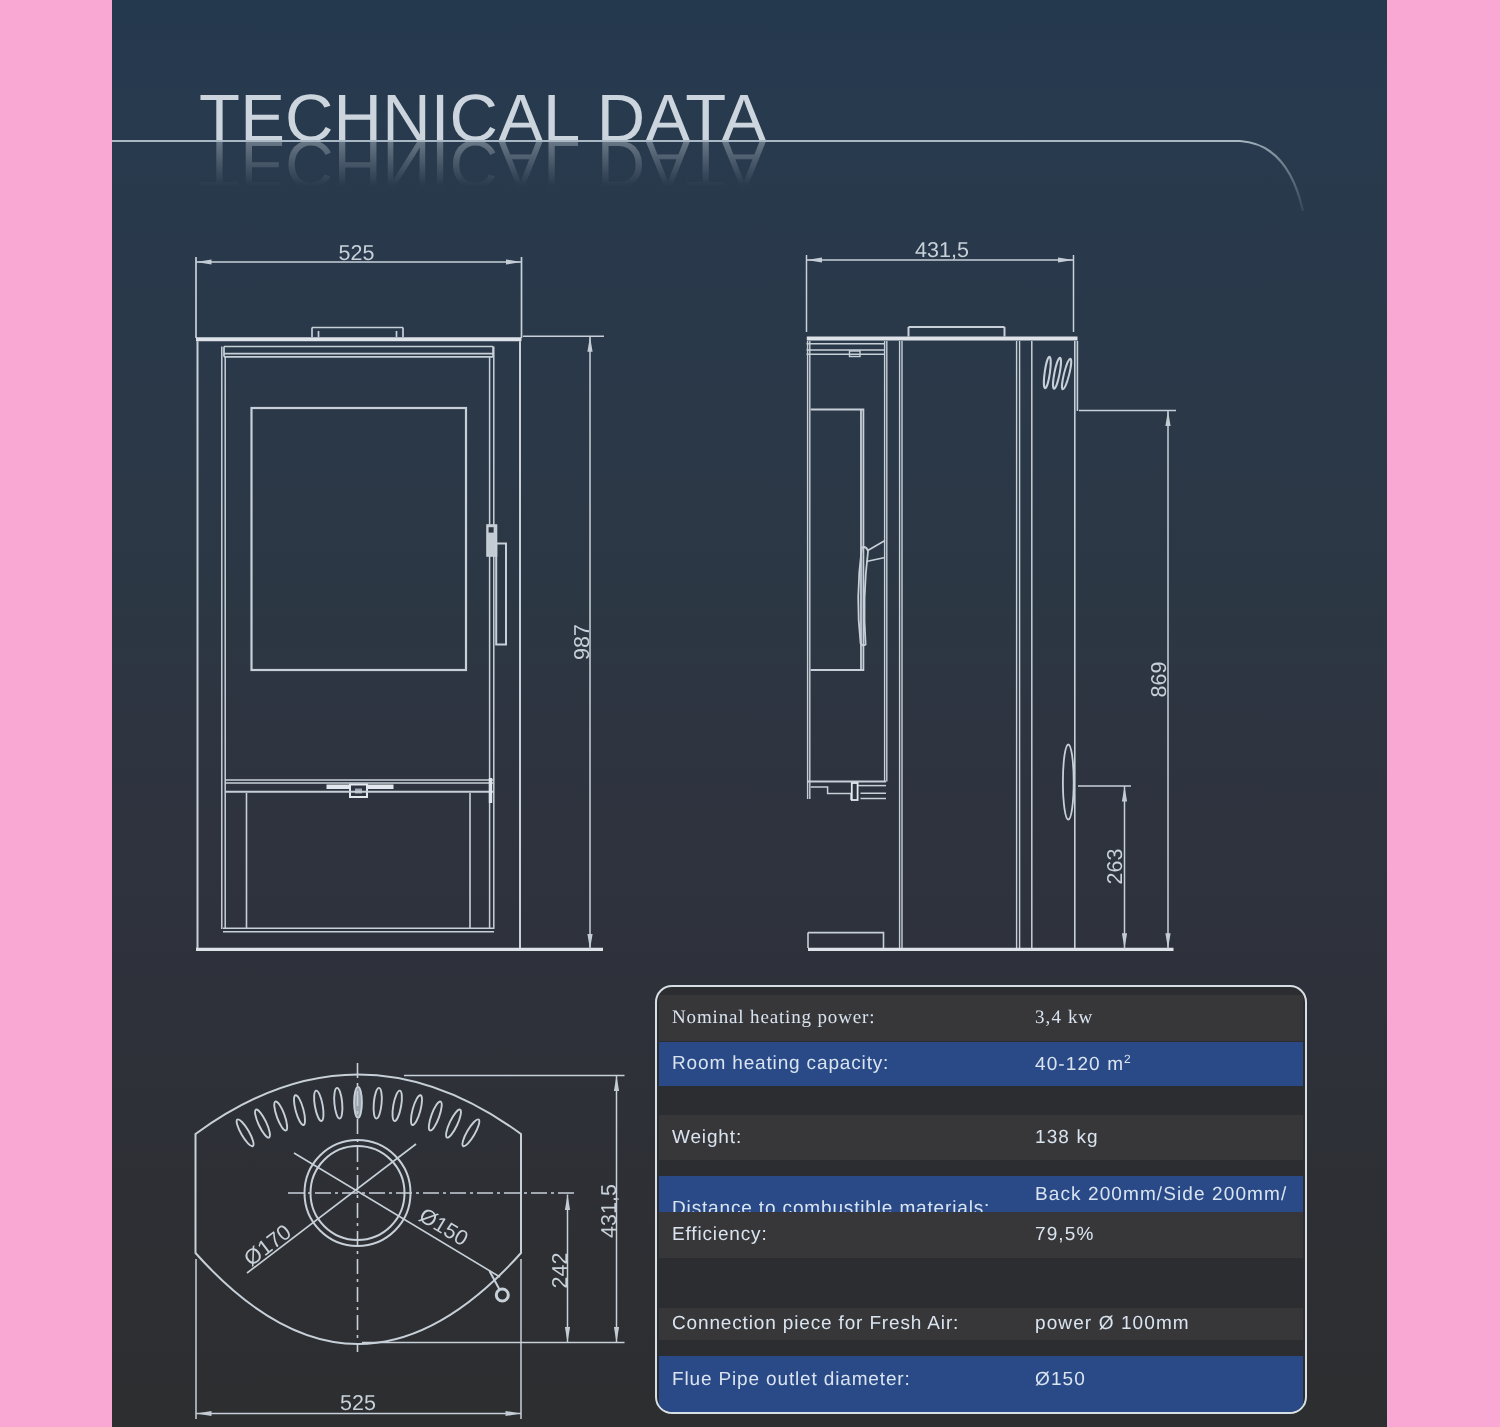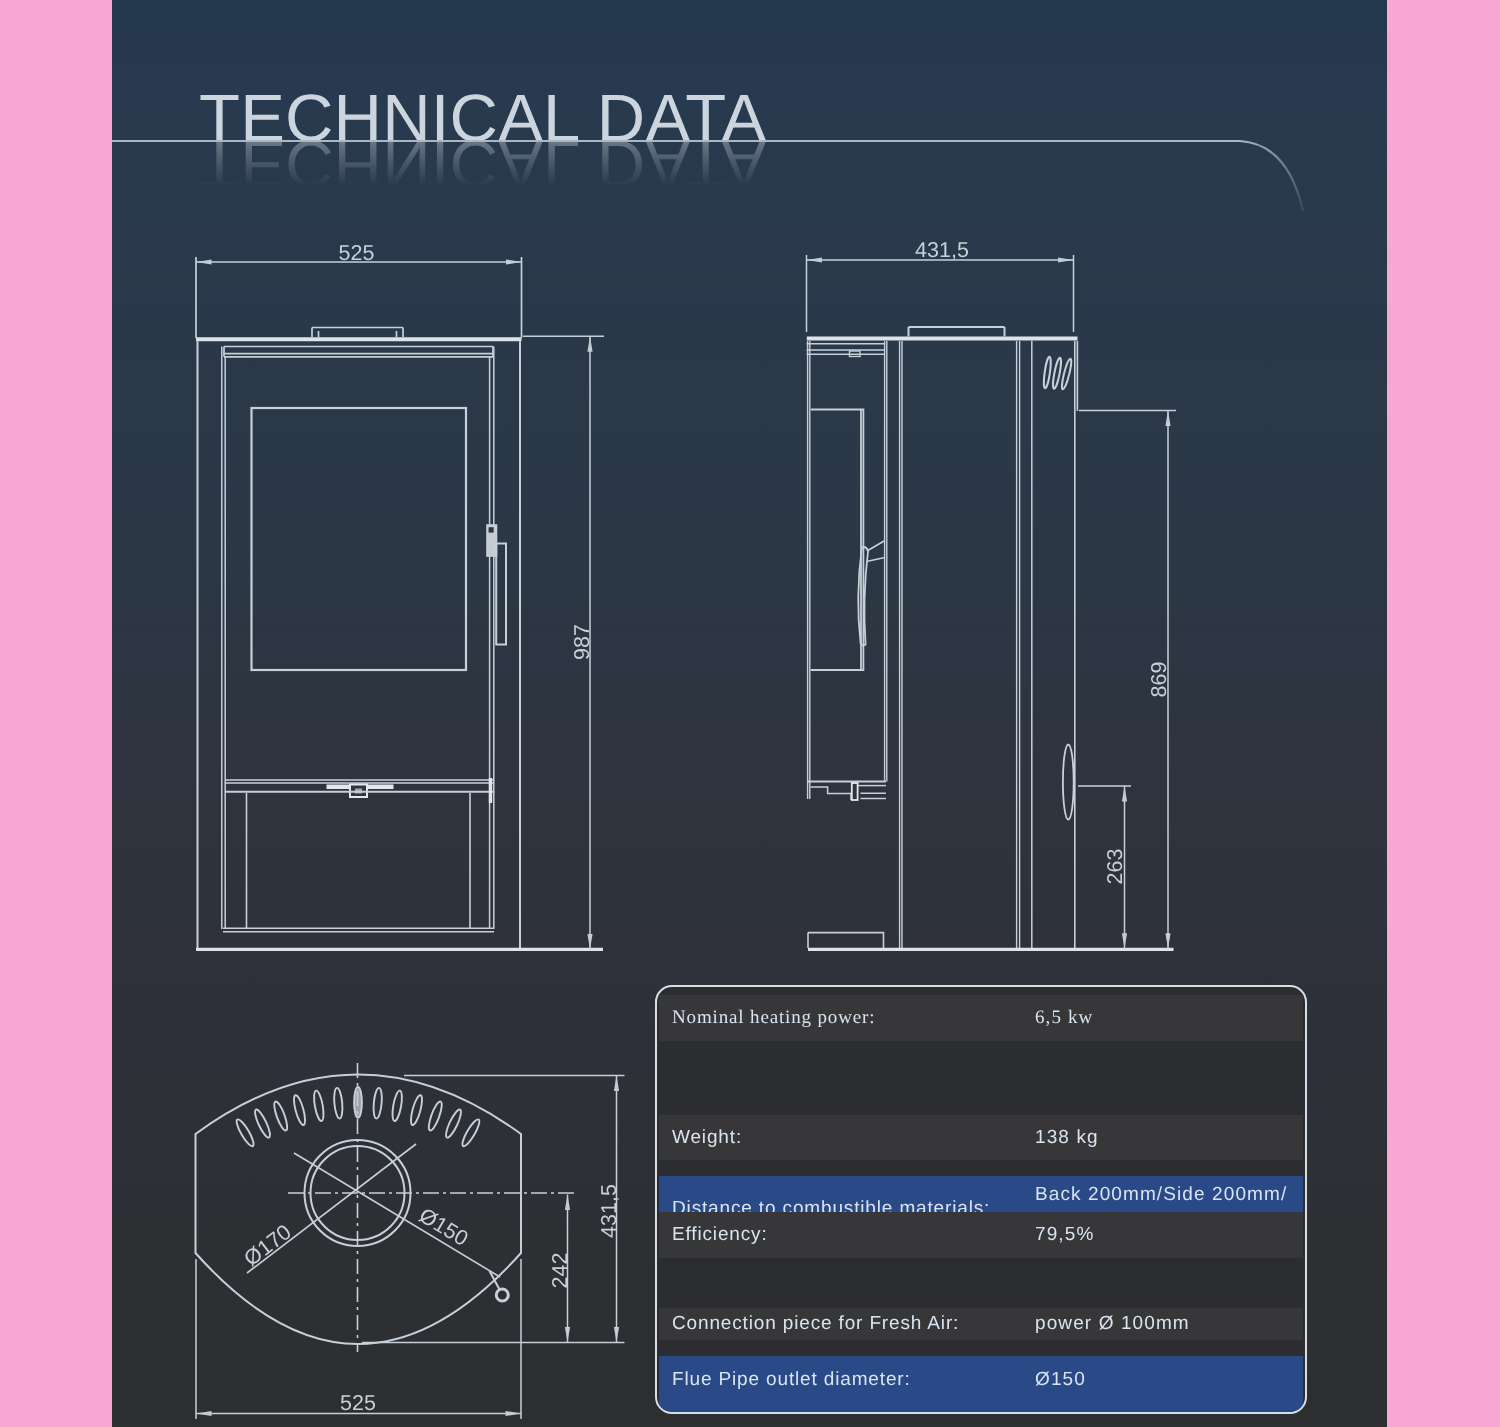--- a/index.html
+++ b/index.html
@@ -34,23 +34,27 @@
 <div id="title">TECHNICAL DATA</div>
 
 <div id="refwrap">
         <div id="titleref">TECHNICAL DATA</div>
       </div>
 
 <div id="tbl">
 
  <div class="row dark" style="top:8px;height:46px;font-family:Liberation Serif, serif;">
           <span class="l">Nominal heating power:</span>
-          <span class="v">6,5 kw</span>
-        </div>
-
+          <span class="v">3,4 kw</span>
+        </div>
+
+ <div class="row blue" style="top:55px;height:44px;">
+          <span class="l">Room heating capacity:</span>
+          <span class="v">40-120 m<sup>2</sup></span>
+        </div>
 
  <div class="row dark" style="top:100px;height:45px;margin-top:28px;">
           <span class="l">Weight:</span>
           <span class="v">138 kg</span>
         </div>
 
  <div class="row blue" style="top:149px;height:66px;margin-top:40px;">
           <span class="l">Distance to combustible materials:</span>
           <span class="v" style="line-height:29px;">Back 200mm/Side 200mm/<br>Front 1000mm</span>
         </div>

